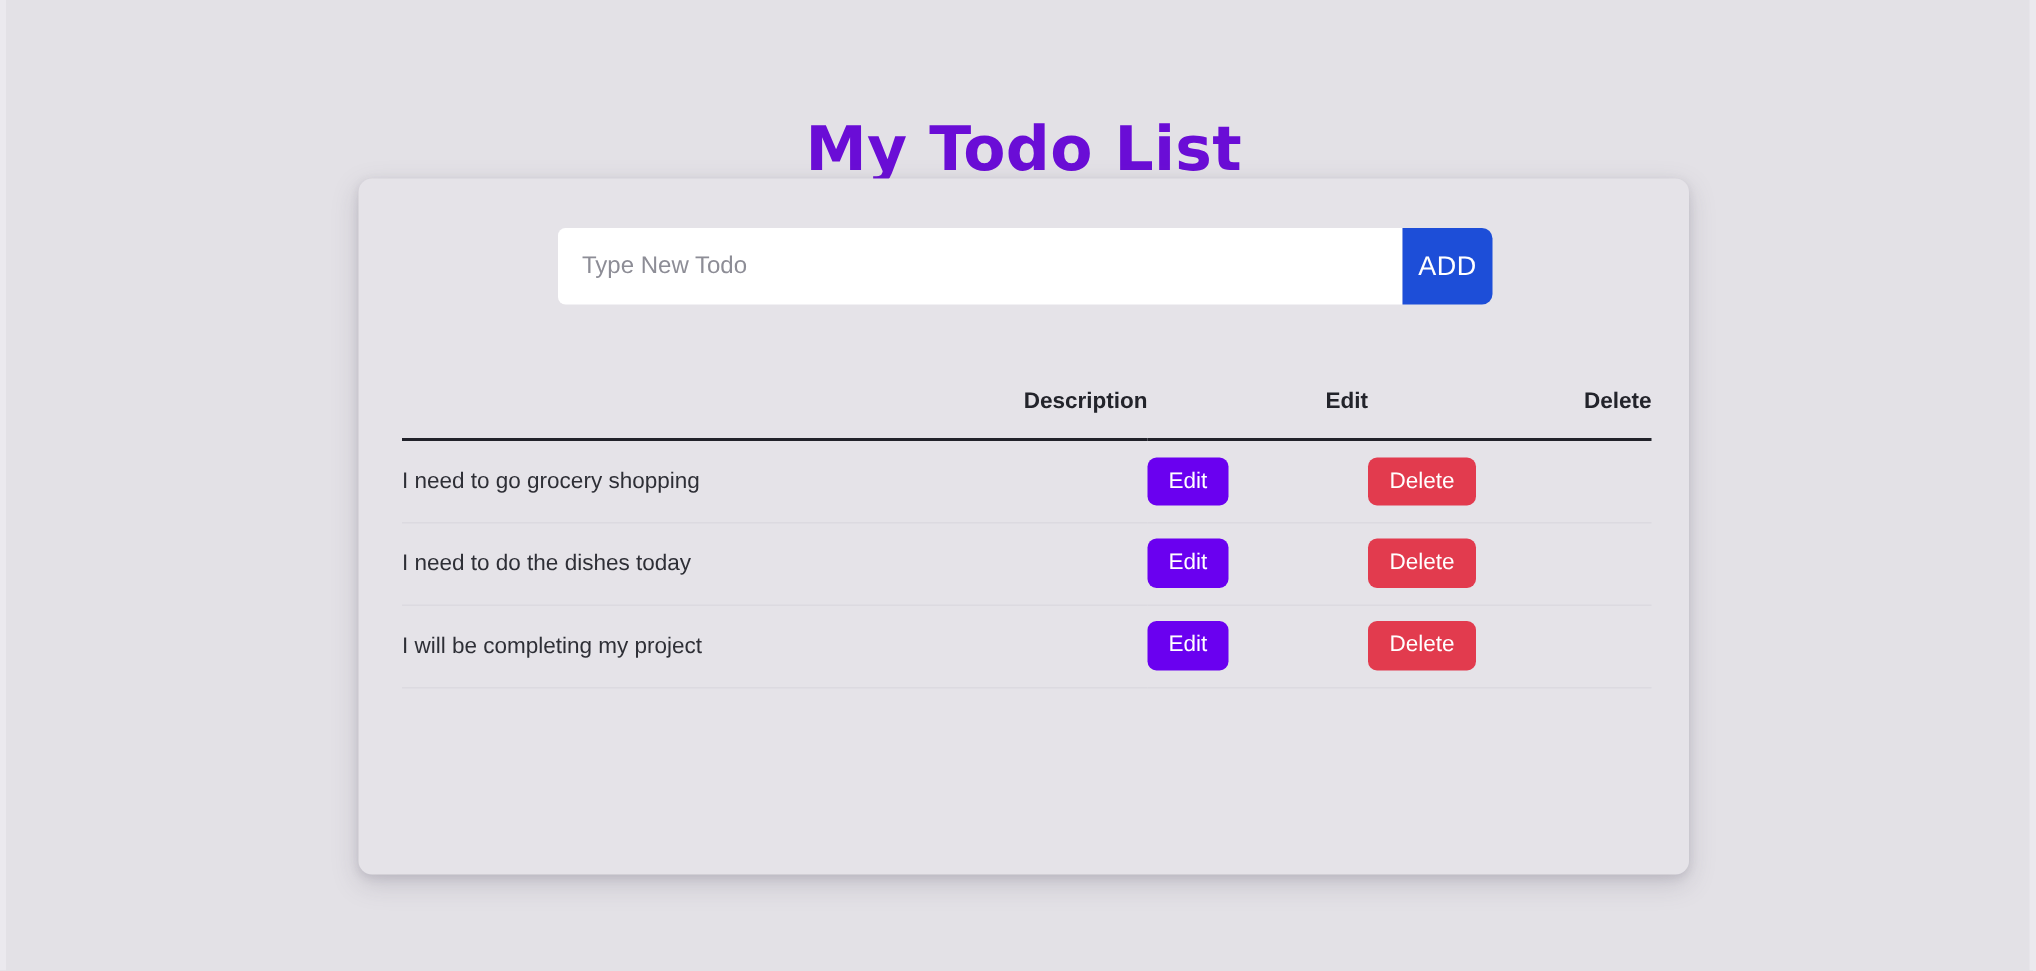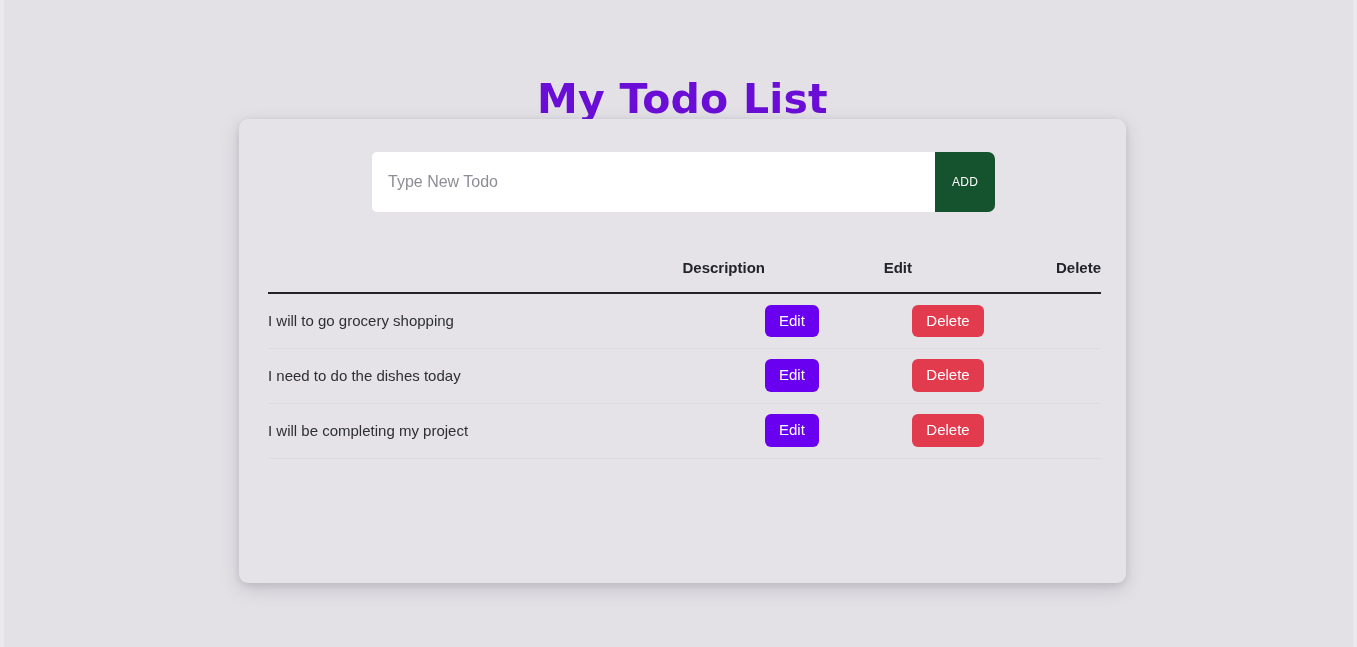--- a/index.html
+++ b/index.html
@@ -59,21 +59,21 @@
     border-radius: 9px;
     box-shadow: 0 6px 18px rgba(90, 85, 105, 0.22),
                 0 2px 6px rgba(90, 85, 105, 0.14);
   }
 
   .input-row {
     position: absolute;
     left: 133px;
     top: 33px;
     width: 623px;
-    height: 60px;
+    height: 51px;
     display: flex;
     align-items: stretch;
   }
   .todo-input {
     flex: 1 1 auto;
     border: none;
     outline: none;
     background: #ffffff;
     border-radius: 5px 0 0 5px;
     padding: 0 16px;
@@ -82,23 +82,23 @@
     color: #33333a;
   }
   .todo-input::placeholder {
     color: #8d8d96;
     font-size: 16px;
   }
   .add-button {
     flex: 0 0 60px;
     width: 60px;
     border: none;
-    background: #14532d;
+    background: #1d4ed8;
     color: #ffffff;
-    font-size: 12px;
+    font-size: 18px;
     font-family: "Liberation Sans", sans-serif;
     border-radius: 0 7px 7px 0;
     cursor: pointer;
     display: flex;
     align-items: center;
     justify-content: center;
     letter-spacing: 0.3px;
   }
 
   .todo-table {
@@ -175,21 +175,21 @@
       <thead>
         <tr>
           <th>Description</th>
           <th>Edit</th>
           <th>Delete</th>
         </tr>
       </thead>
       <tbody>
 
         <tr>
-          <td class="cell-desc">I will to go grocery shopping</td>
+          <td class="cell-desc">I need to go grocery shopping</td>
           <td class="cell-action">
             <button class="btn btn-edit">Edit</button>
           </td>
           <td class="cell-action">
             <button class="btn btn-delete">Delete</button>
           </td>
         </tr>
 
         <tr>
           <td class="cell-desc">I need to do the dishes today</td>

